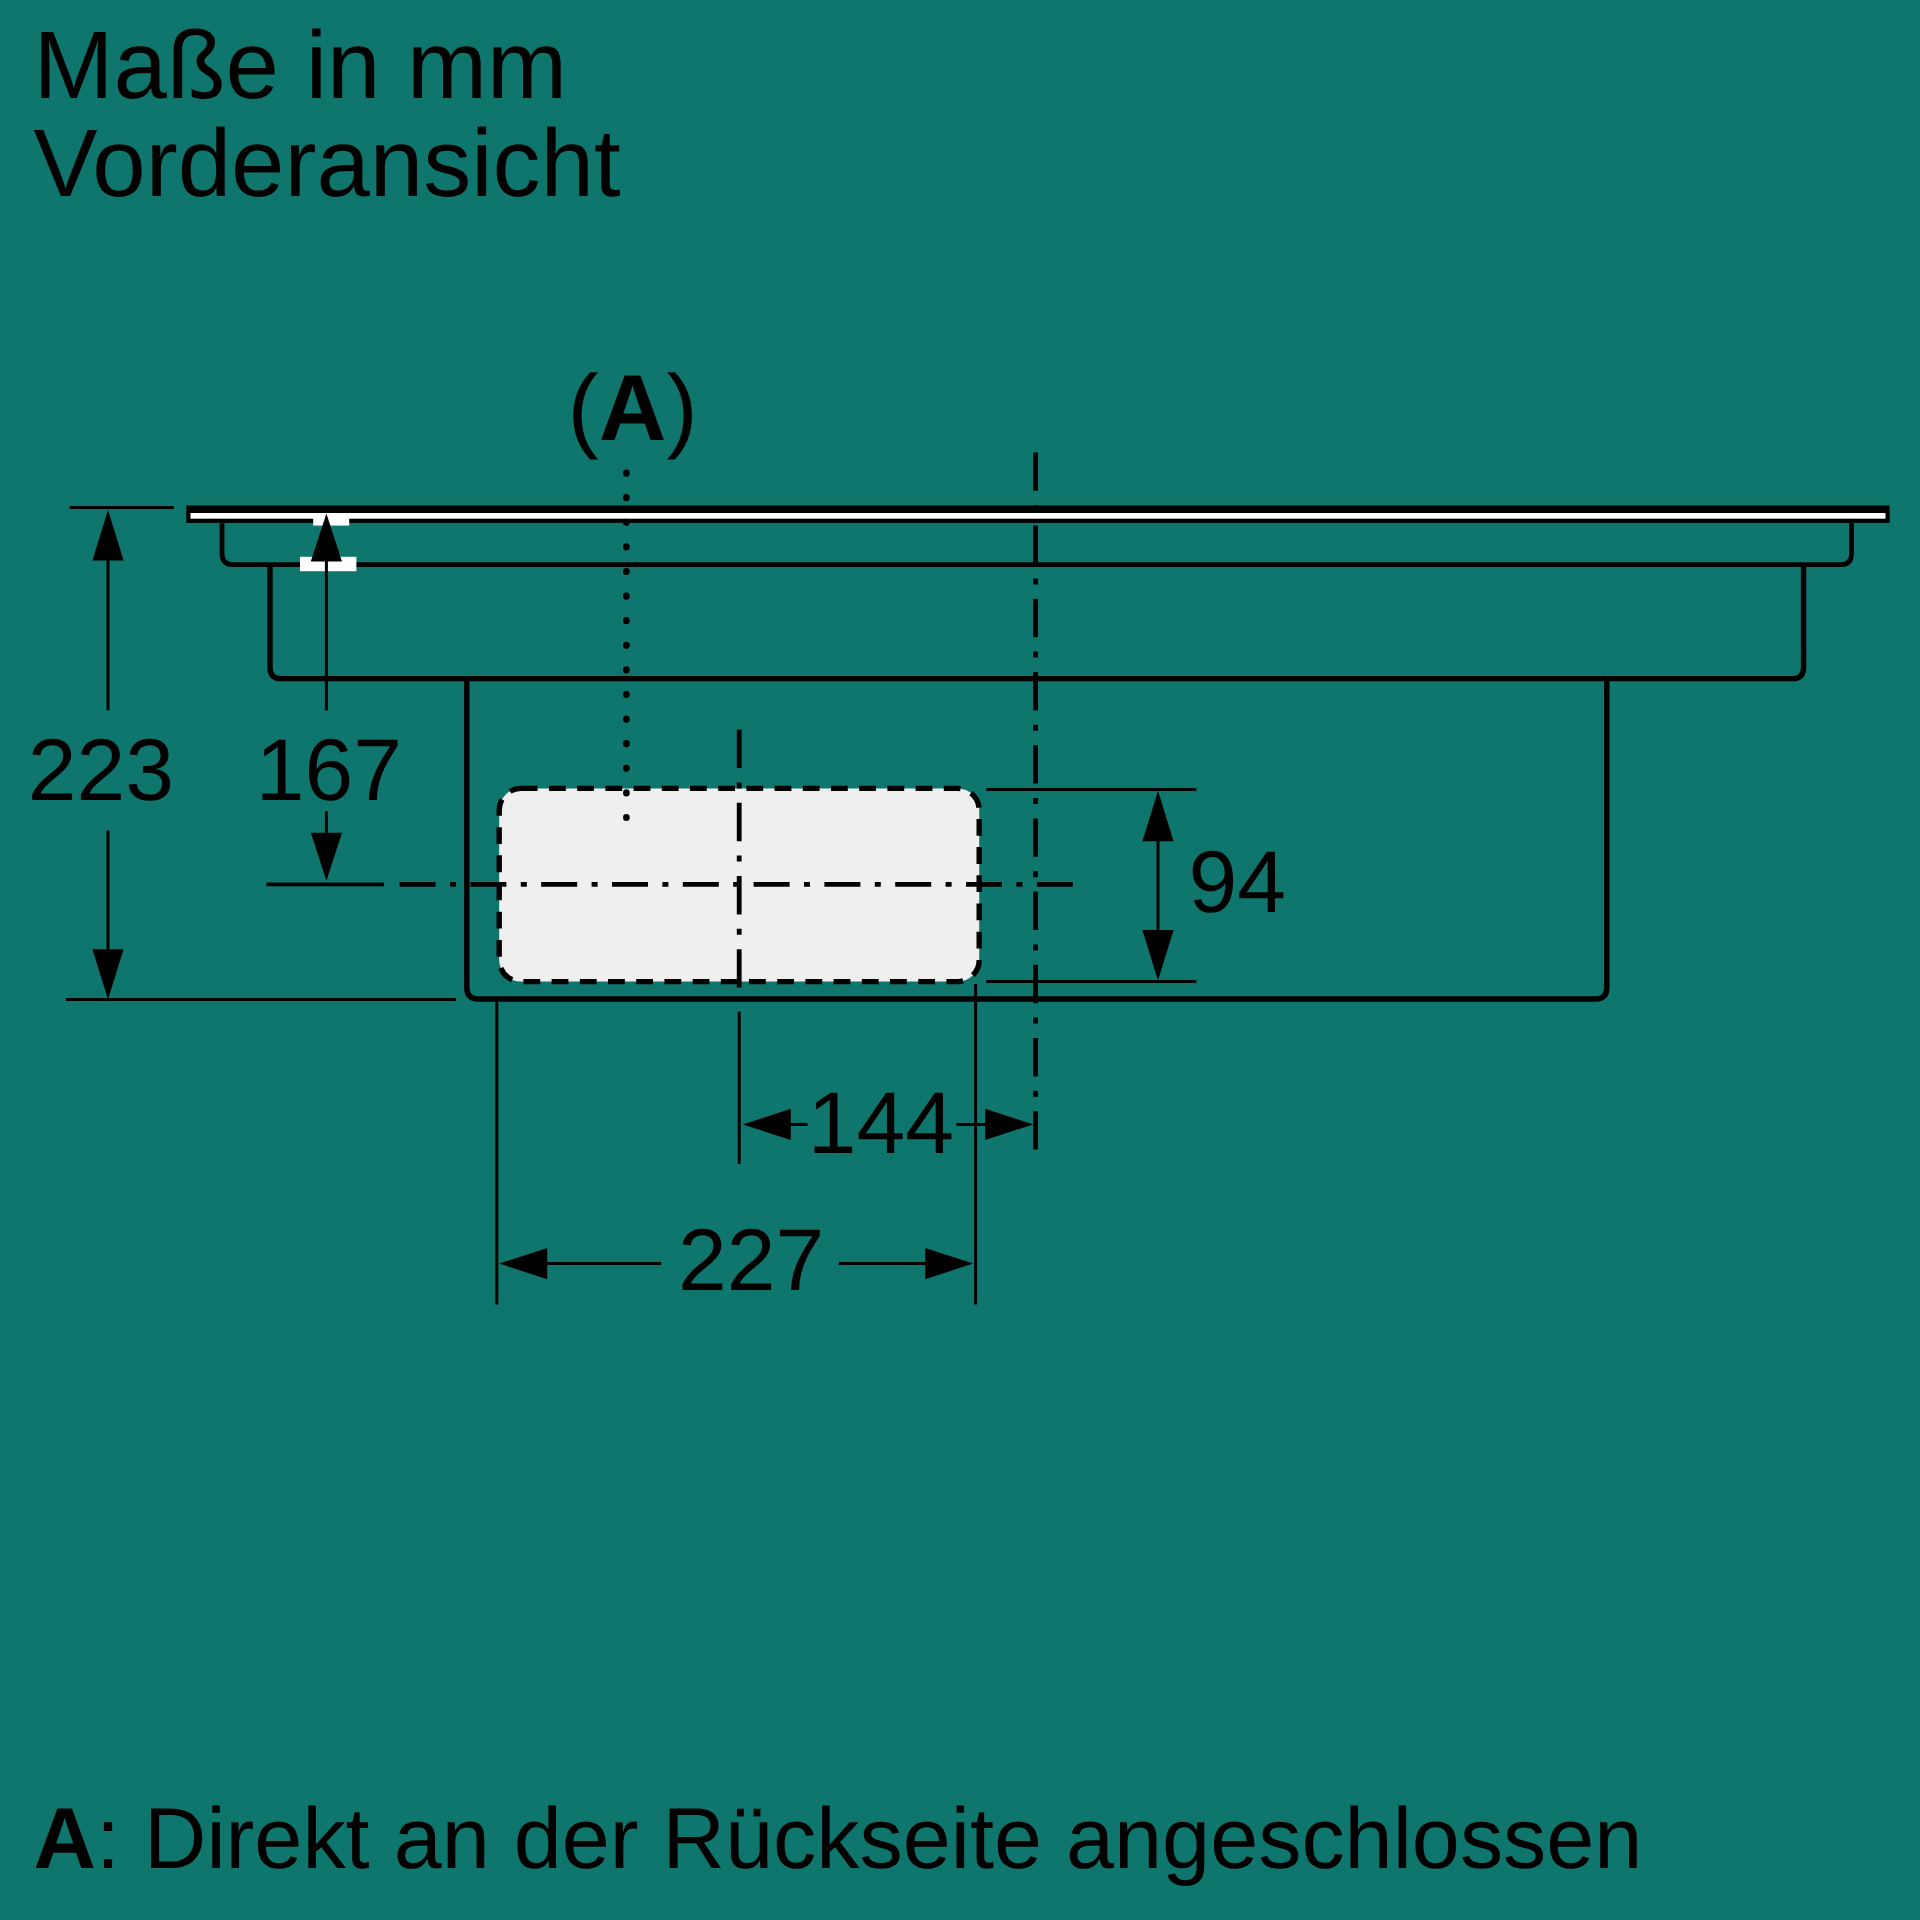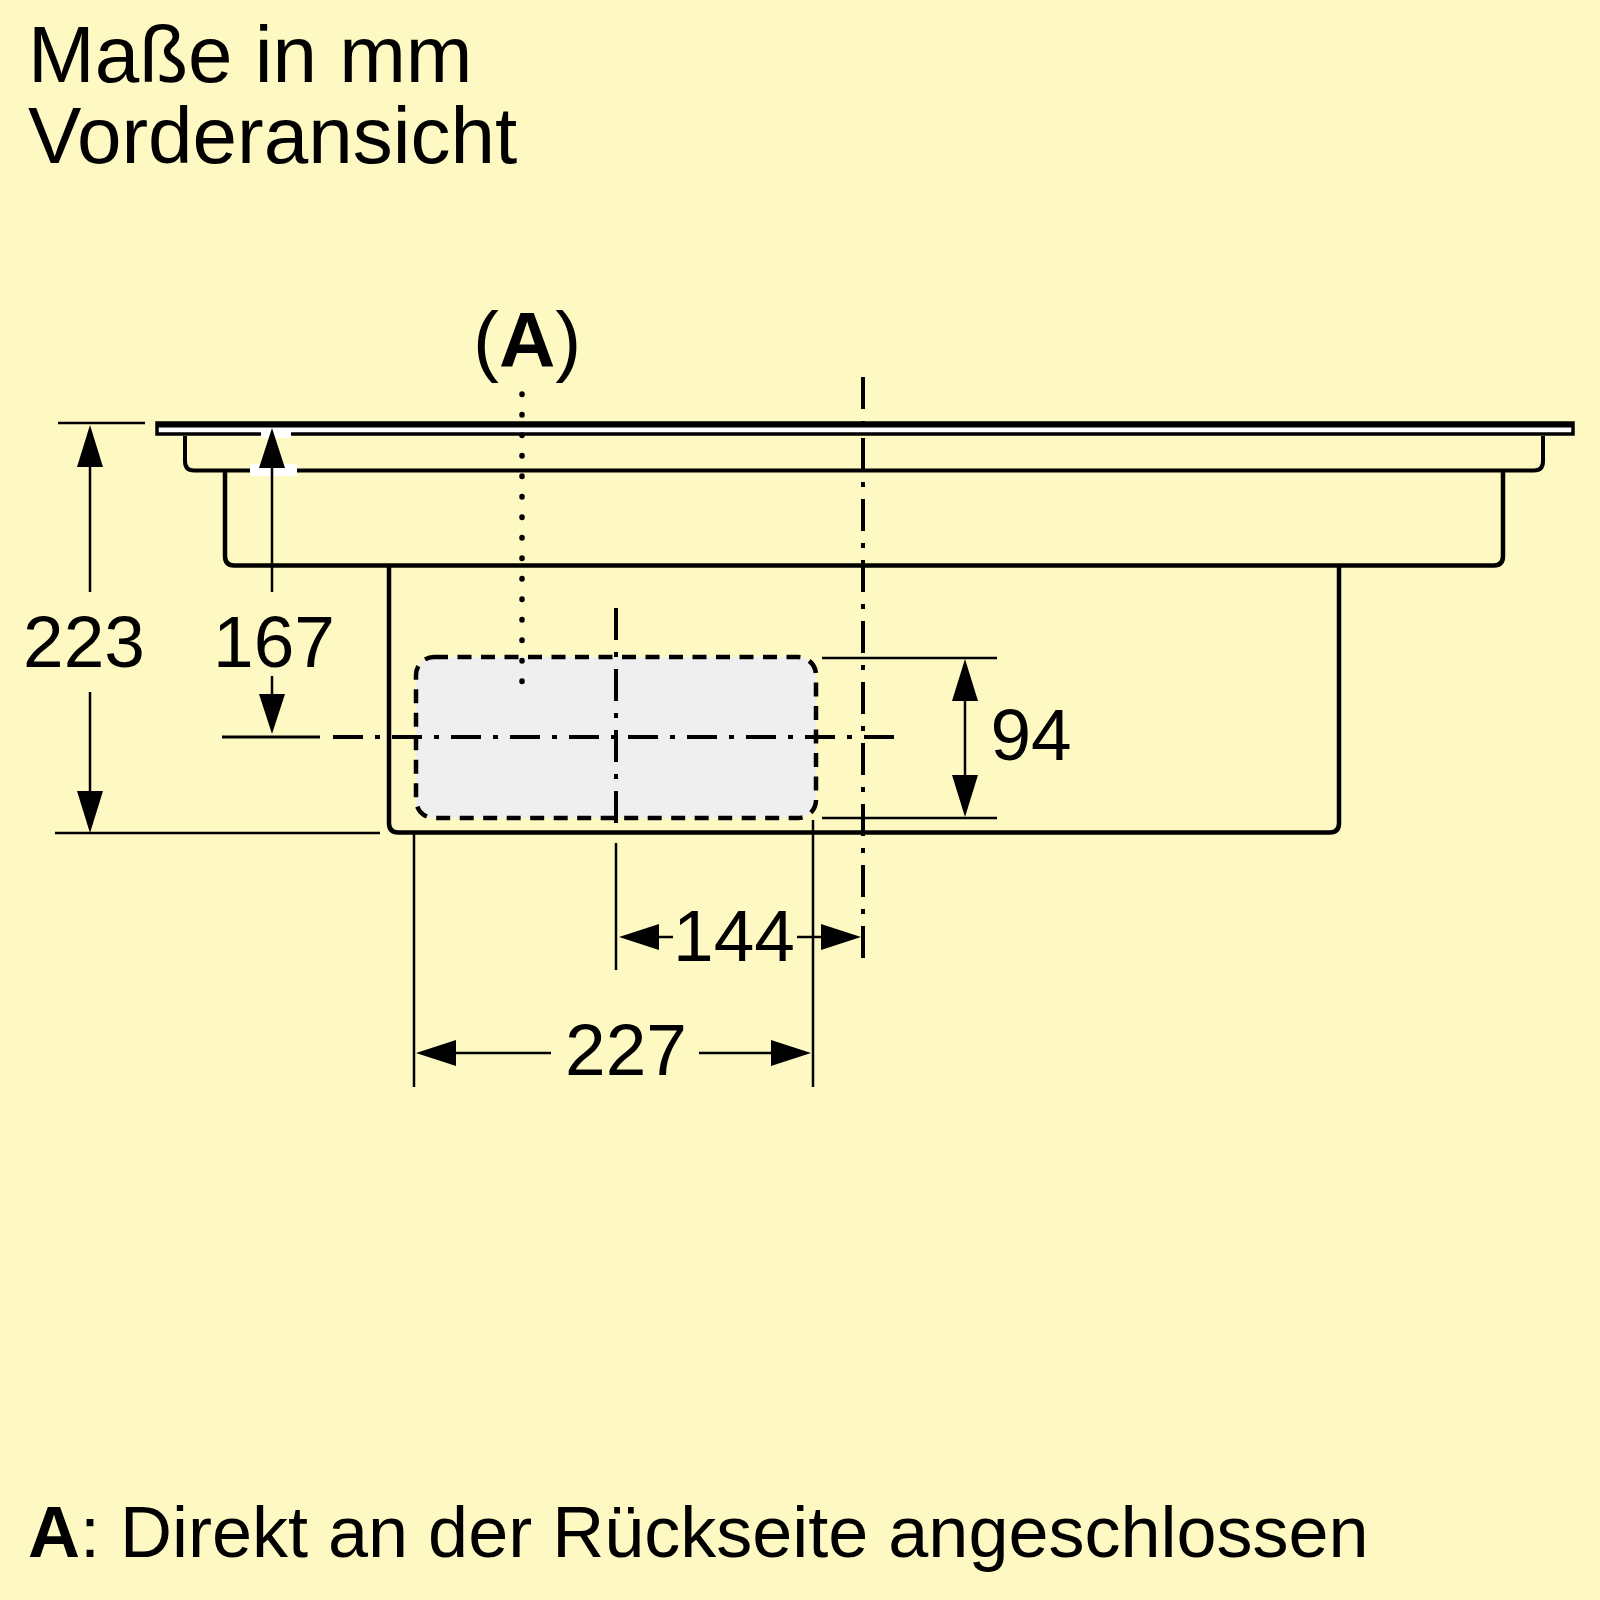--- a/index.html
+++ b/index.html
@@ -4,21 +4,21 @@
 <style>
   html, body {
     margin: 0;
     padding: 0;
     background: #ffffff;
   }
   .stage {
     position: relative;
     width: 1600px;
     height: 1600px;
-    background: #fef9c3;
+    background: #0f766e;
     overflow: hidden;
   }
   svg {
     display: block;
   }
   text {
     font-family: "Liberation Sans", "DejaVu Sans", sans-serif;
     fill: #000000;
   }
   .dim-label  { font-size: 73px; }

